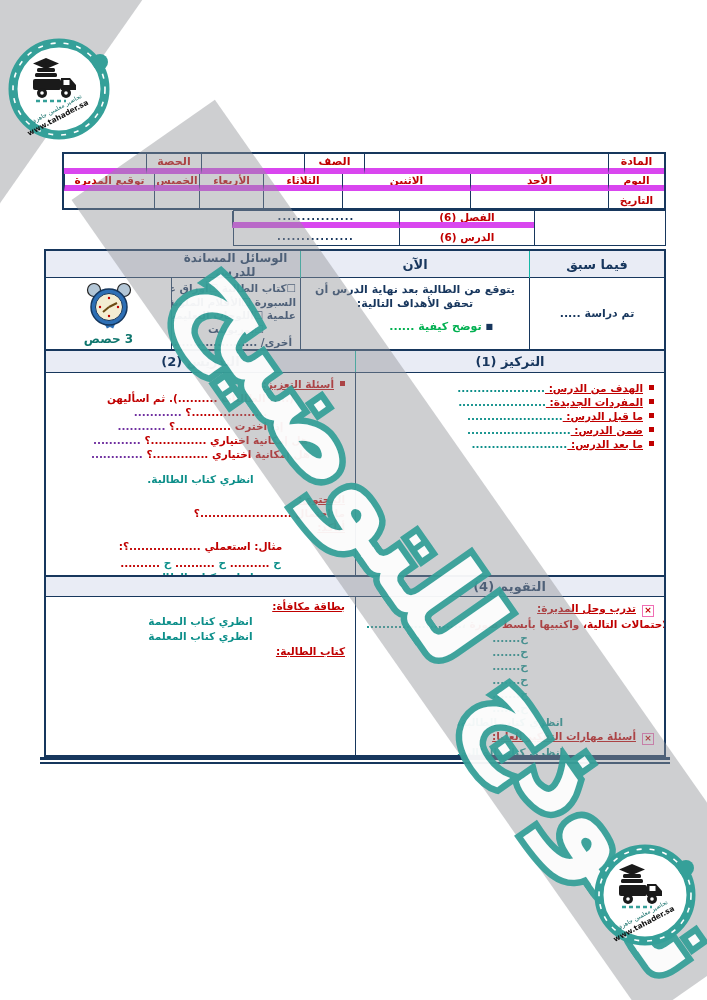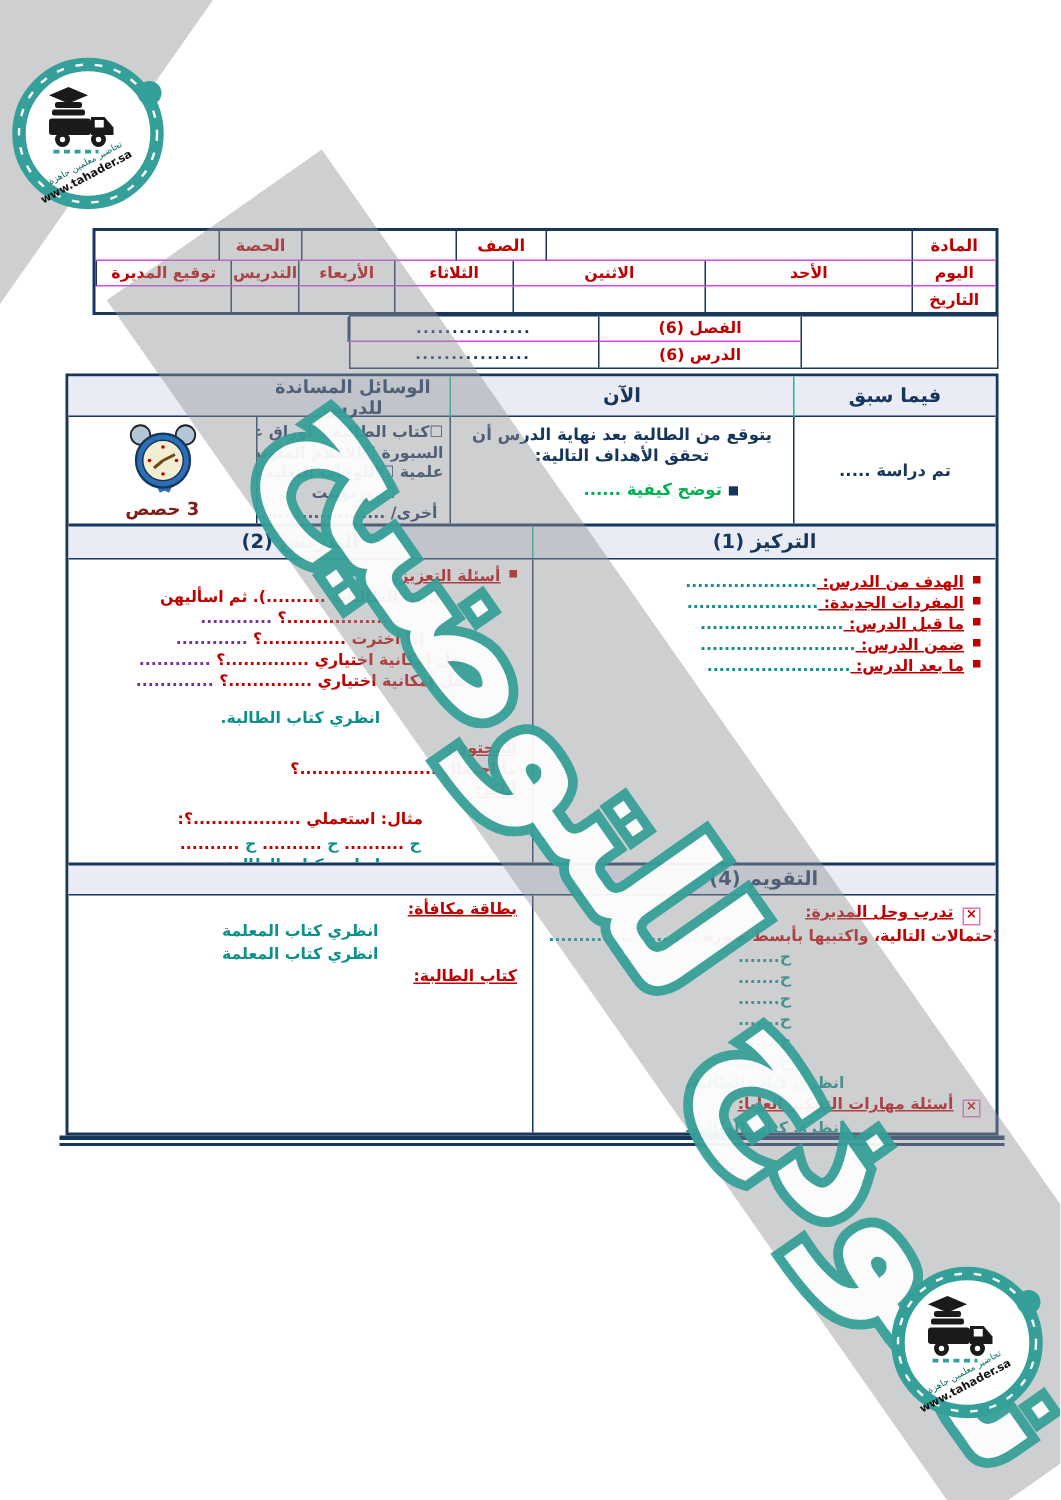--- a/index.html
+++ b/index.html
@@ -4,21 +4,21 @@
 <style>
   html,body{margin:0;padding:0;background:#fff;}
   .page{position:relative;width:707px;height:1000px;background:#fff;overflow:hidden;
         font-family:"DejaVu Sans",sans-serif;direction:rtl;}
   
   .title{position:absolute;top:84px;left:0;width:707px;text-align:center;
          color:#00b050;font-size:21px;font-weight:bold;}
   
   .tbl{position:absolute;border:2px solid #17375d;box-sizing:border-box;background:transparent;}
   .grid{display:grid;box-sizing:border-box;}
-  .cell{border-left:1px solid #17375d;border-bottom:1px solid #d946ef;box-sizing:border-box;
+  .cell{border-left:1px solid #17375d;border-bottom:6px solid #d946ef;box-sizing:border-box;
         display:flex;align-items:center;justify-content:center;font-weight:bold;
         font-size:11px;color:#c00000;overflow:hidden;white-space:nowrap;}
   .cell:last-child,.noleft{border-left:none;}
   .nobot{border-bottom:none;}
   
   .t-top{left:62px;top:152px;width:604px;}
   .g1{grid-template-columns:56px 244px 60px 103px 55px 82px;grid-auto-rows:20px;}
   .g2{grid-template-columns:56px 138px 128px 79px 64px 45px 90px;grid-auto-rows:17px;}
   .g2 .cell{font-size:10.5px;}
   .g2 .r3{border-bottom:none;}
@@ -47,21 +47,21 @@
   .prev-cell{display:flex;align-items:center;justify-content:center;font-weight:bold;
              font-size:11px;color:#17365d;}
   .now-intro{margin:5px 8px 0;text-align:center;color:#17365d;font-weight:bold;font-size:11px;line-height:14px;}
   .now-goal{margin-top:9px;padding-right:36px;text-align:right;font-weight:bold;font-size:11px;}
   .blt{color:#17365d;font-size:8px;vertical-align:1px;}
   .green{color:#00b050;}
   .mats{padding:4px 4px 0;}
   .mats div{color:#17365d;font-weight:bold;font-size:10.5px;line-height:13.5px;text-align:center;white-space:nowrap;}
   .mats div:last-child{text-align:right;padding-right:4px;}
   .time-cell{display:flex;flex-direction:column;align-items:center;justify-content:center;}
-  .time-txt{color:#7f1d1d;font-weight:bold;font-size:12px;margin-top:1px;}
+  .time-txt{color:#0f766e;font-weight:bold;font-size:12px;margin-top:1px;}
   
   .sec{padding:2px 10px 0;box-sizing:border-box;}
   .ln{font-size:10.5px;font-weight:bold;line-height:14px;white-space:nowrap;}
   .s4 .ln{line-height:15px;}
   .al-r{text-align:right;}
   .al-c{text-align:center;}
   .al-lx{direction:ltr;text-align:left;unicode-bidi:isolate;}
   .c-red{color:#c00000;}.c-teal{color:#0d8f8a;}.c-purple{color:#7030a0;}
   .u{text-decoration:underline;}
   .mk-sq{display:inline-block;width:5px;height:5px;background:#c00000;margin-left:6px;vertical-align:2px;}
@@ -94,21 +94,21 @@
       <div class="cell"></div>
       <div class="cell">الحصة</div>
       <div class="cell"></div>
     </div>
     <div class="grid g2">
       <div class="cell">اليوم</div>
       <div class="cell">الأحد</div>
       <div class="cell">الاثنين</div>
       <div class="cell">الثلاثاء</div>
       <div class="cell">الأربعاء</div>
-      <div class="cell">التدريس</div>
+      <div class="cell">الخميس</div>
       <div class="cell">توقيع المديرة</div>
       <div class="cell r3">التاريخ</div>
       <div class="cell r3"></div>
       <div class="cell r3"></div>
       <div class="cell r3"></div>
       <div class="cell r3"></div>
       <div class="cell r3"></div>
       <div class="cell r3"></div>
     </div>
   </div>

